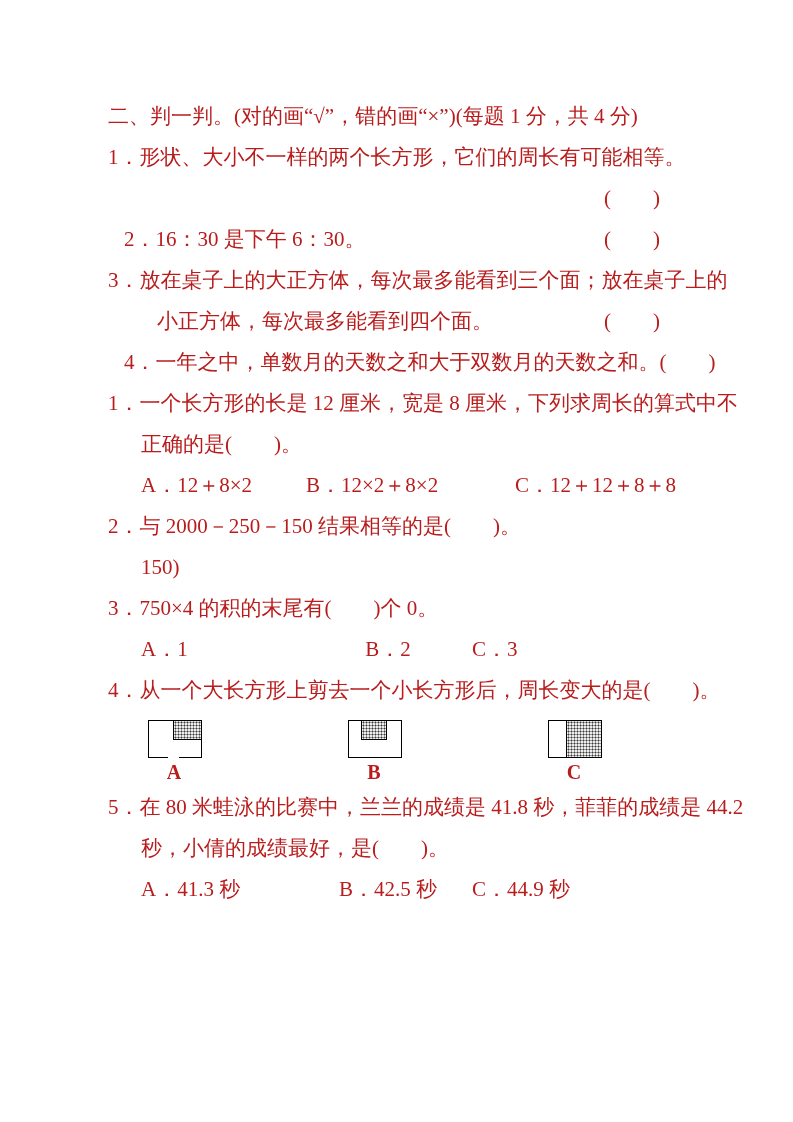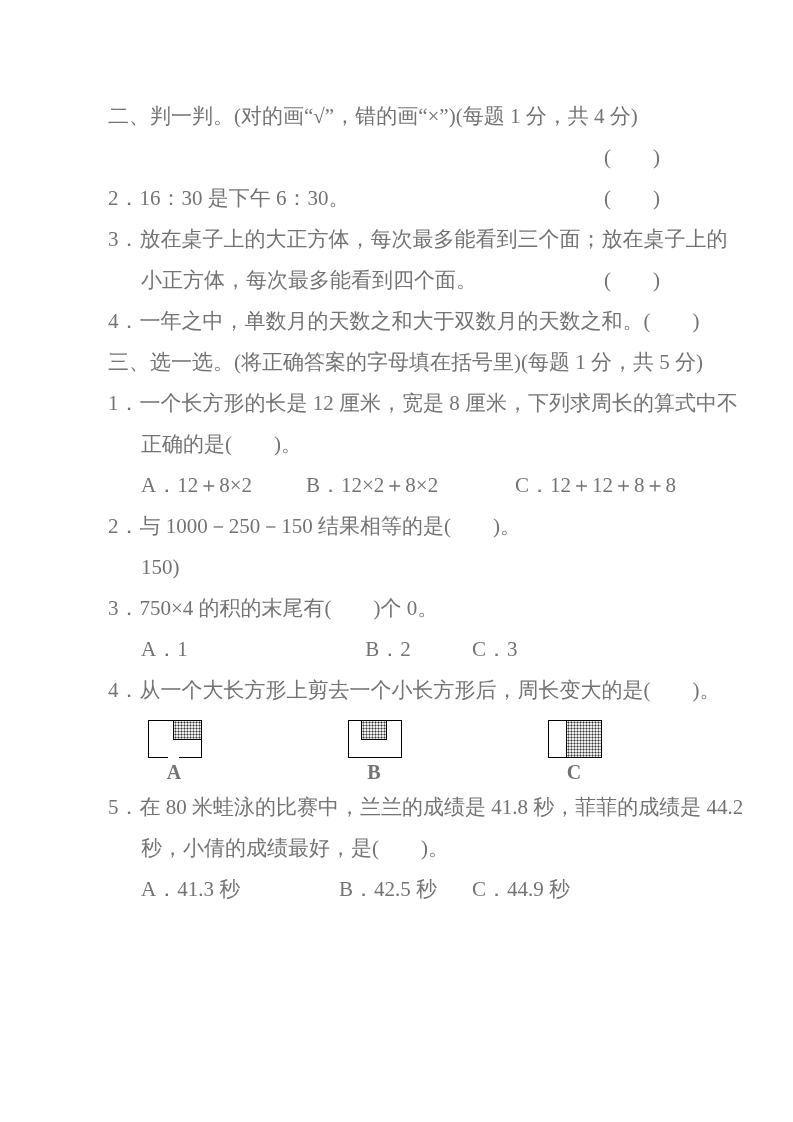--- a/index.html
+++ b/index.html
@@ -3,32 +3,32 @@
 <meta charset="utf-8">
 <style>
   html,body{margin:0;padding:0;}
   body{background:#ffffff;}
   .page{
     position:relative;
     width:793px;height:1122px;
     background:#ffffff;
     overflow:hidden;
     font-family:"Liberation Serif","DejaVu Serif",serif;
-    color:#737373;
+    color:#b91c1c;
   }
   .content{
     position:absolute;
     left:108px;top:96px;width:580px;
     font-size:21px;
     line-height:41px;
   }
   .line{height:41px;white-space:nowrap;}
   .indent{padding-left:33px;justify-content:flex-end;}
   .ans-line{text-align:right;padding-right:28px;}
-  .row{display:flex;}
+  .row{display:flex;margin-left:16px;}
   .blank-right{margin-left:auto;padding-right:28px;}
   .opts{display:flex;padding-left:33px;}
   .opts span{display:inline-block;}
   .opts-q1 .o1{width:165px;}
   .opts-q1 .o2{width:209px;}
   .opts-q2{padding-left:33px;display:flex;justify-content:space-between;}
   .opts-3col .o1{width:163px;}
   .opts-3col .o2{width:168px;text-align:center;}
   
   .figrow{position:relative;height:76px;}
@@ -67,49 +67,49 @@
   }
 </style>
 </head>
 <body>
 
 <div class="page">
   <div class="content">
 
     <div class="line">二、判一判。(对的画“√”，错的画“×”)(每题 1 分，共 4 分)</div>
 
+    <div class="line">1．形状、大小不一样的两个长方形，它们的周长有可能相等。</div>
     <div class="line ans-line">(　　)</div>
 
     <div class="line row">
       <span>2．16：30 是下午 6：30。</span>
       <span class="blank-right">(　　)</span>
     </div>
 
     <div class="line">3．放在桌子上的大正方体，每次最多能看到三个面；放在桌子上的</div>
     <div class="line row indent">
       <span>小正方体，每次最多能看到四个面。</span>
       <span class="blank-right">(　　)</span>
     </div>
 
     <div class="line row">
       <span>4．一年之中，单数月的天数之和大于双数月的天数之和。</span>
       <span class="blank-right">(　　)</span>
     </div>
 
-    <div class="line">三、选一选。(将正确答案的字母填在括号里)(每题 1 分，共 5 分)</div>
 
     <div class="line">1．一个长方形的长是 12 厘米，宽是 8 厘米，下列求周长的算式中不</div>
     <div class="line indent">正确的是(　　)。</div>
     <div class="line opts opts-q1">
       <span class="o1">A．12＋8×2</span>
       <span class="o2">B．12×2＋8×2</span>
       <span class="o3">C．12＋12＋8＋8</span>
     </div>
 
-    <div class="line">2．与 1000－250－150 结果相等的是(　　)。</div>
+    <div class="line">2．与 2000－250－150 结果相等的是(　　)。</div>
     <div class="line indent">150)</div>
 
     <div class="line">3．750×4 的积的末尾有(　　)个 0。</div>
     <div class="line opts opts-3col">
       <span class="o1">A．1</span>
       <span class="o2">B．2</span>
       <span class="o3">C．3</span>
     </div>
 
     <div class="line">4．从一个大长方形上剪去一个小长方形后，周长变大的是(　　)。</div>

